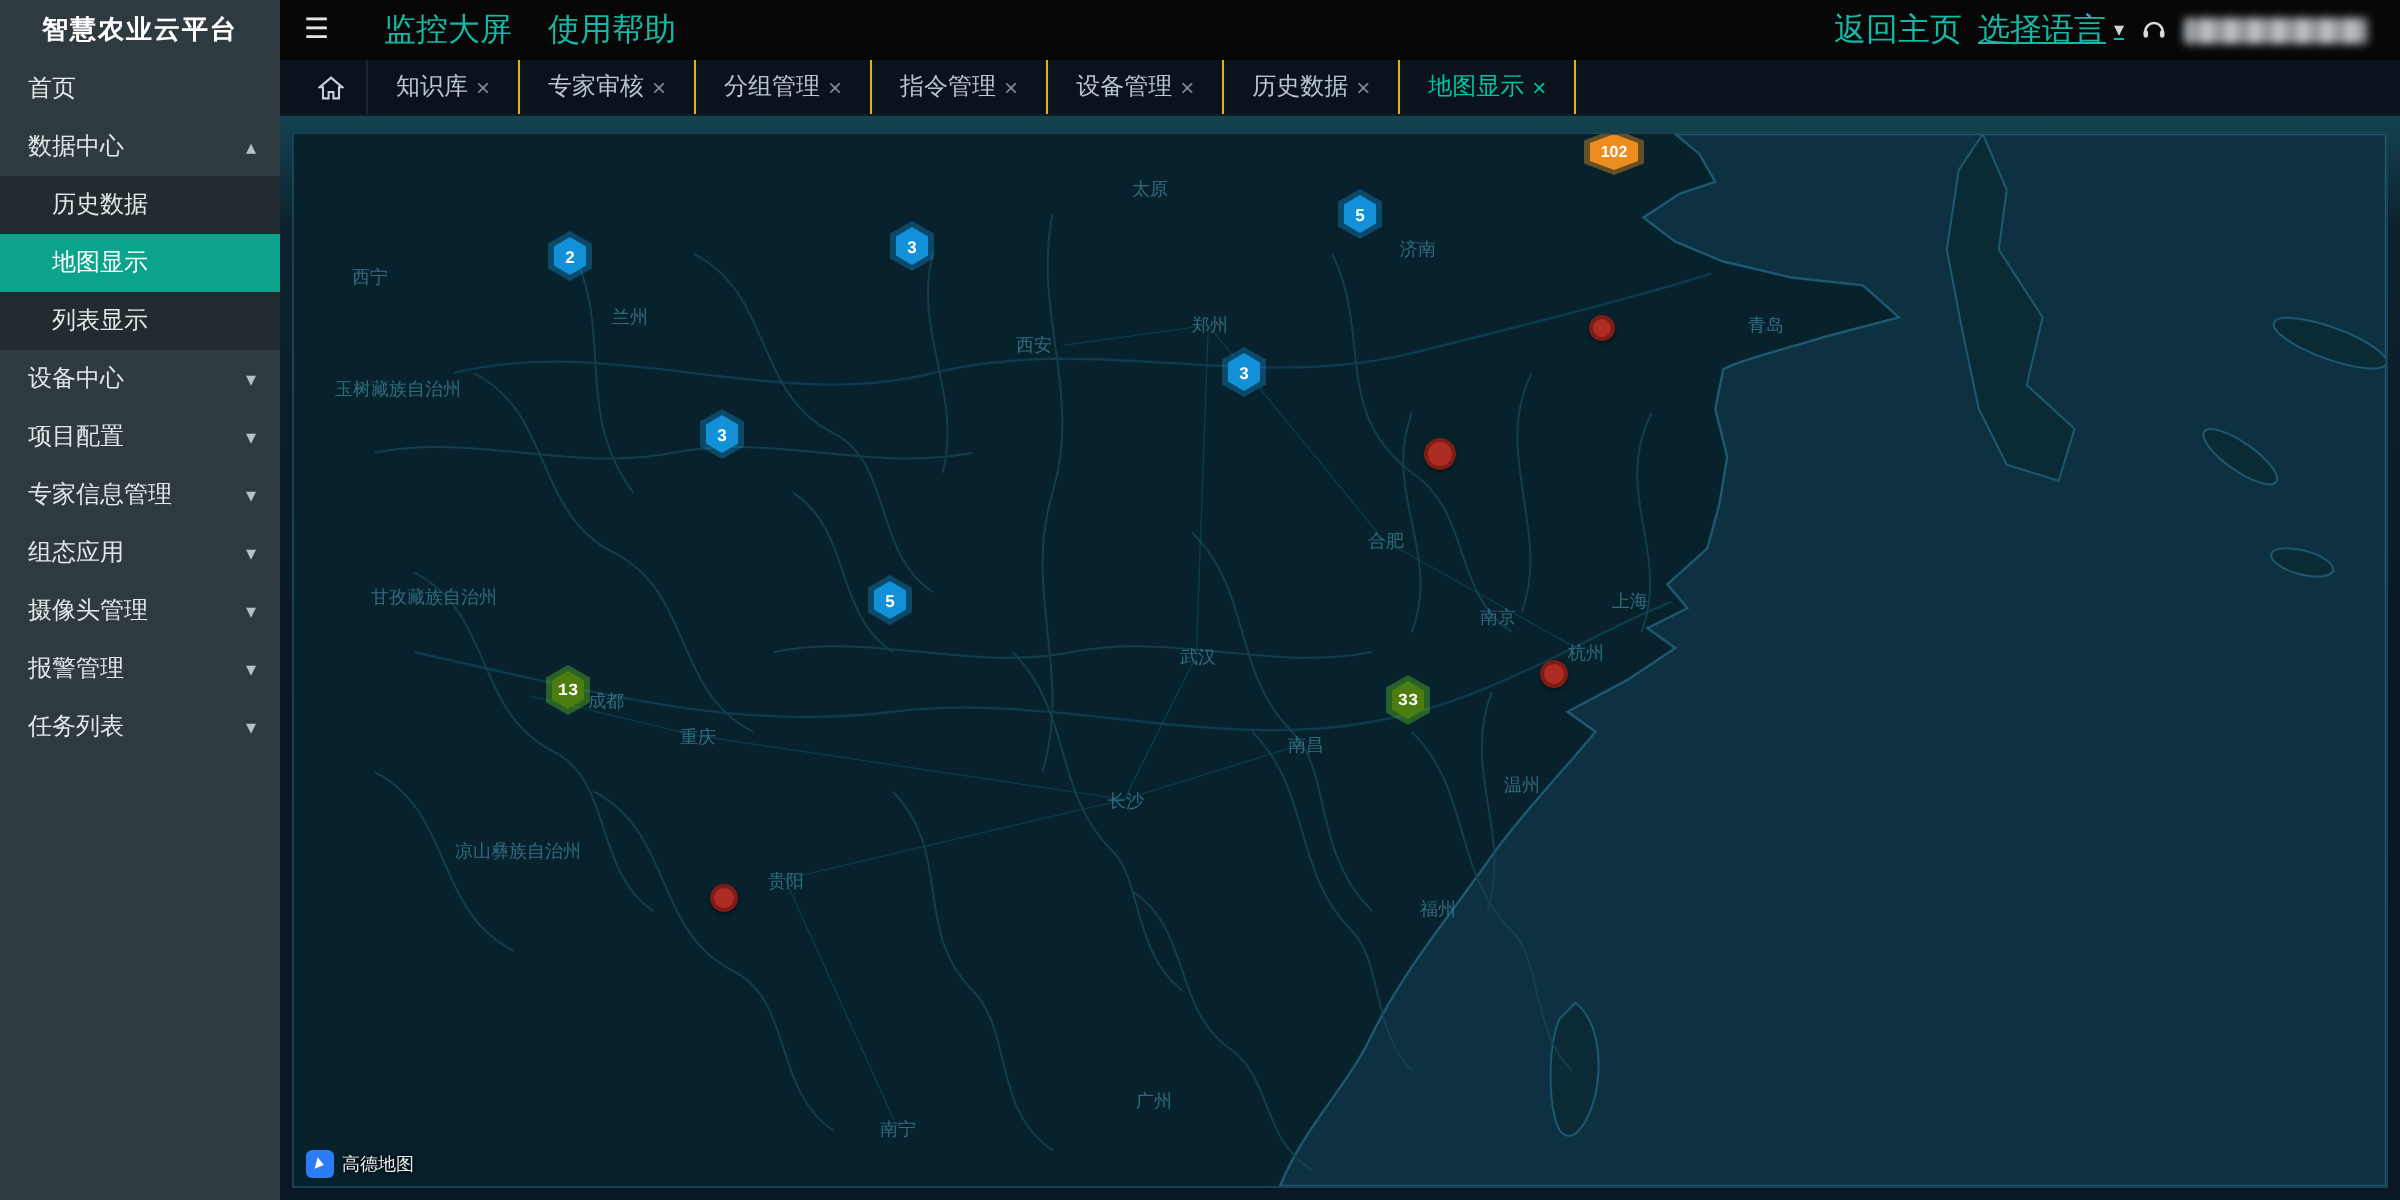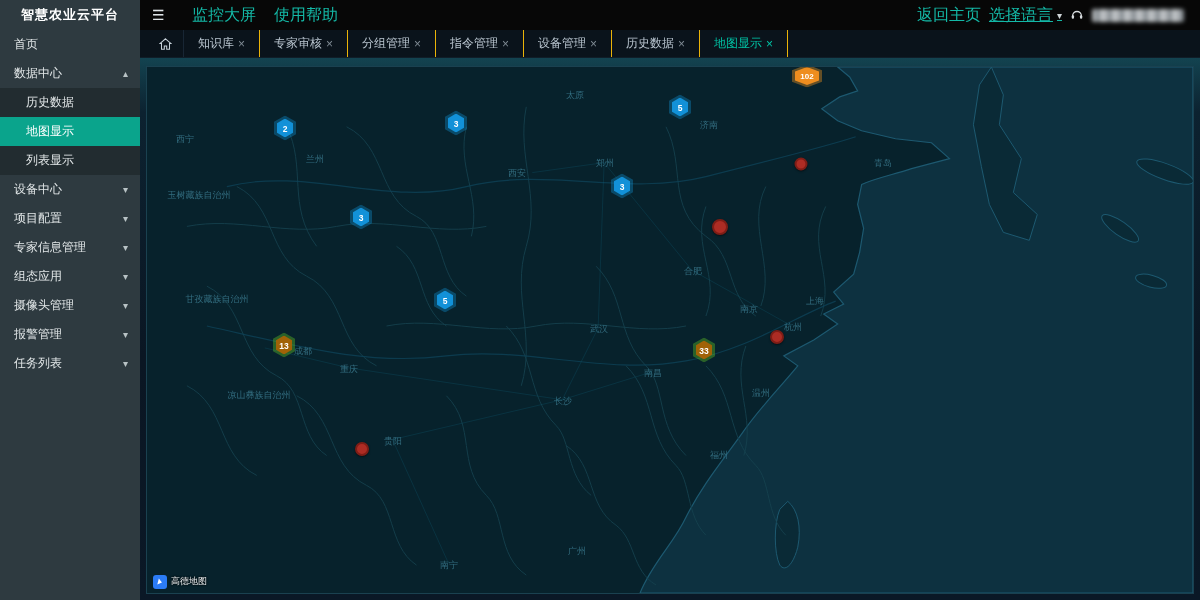--- a/index.html
+++ b/index.html
@@ -49,27 +49,27 @@
 
   .city-label { position:absolute; transform:translate(-50%,-50%); color:#39788c; font-size:9px; opacity:.85; white-space:nowrap; pointer-events:none; }
 
   .cluster { position:absolute; transform:translate(-50%,-50%); }
   .hex-outer, .hex-inner { clip-path:polygon(50% 0,100% 25%,100% 75%,50% 100%,0 75%,0 25%); display:flex; align-items:center; justify-content:center; }
   .hex-outer { width:22px; height:25px; }
   .hex-inner { width:16px; height:19px; color:#fff; font-weight:bold; font-size:8.5px; }
   .cluster.blue  .hex-outer { background:rgba(18,150,219,.35); }
   .cluster.blue  .hex-inner { background:#1291d8; }
   .cluster.green .hex-outer { background:rgba(110,214,36,.35); }
-  .cluster.green .hex-inner { background:#a16207; }
+  .cluster.green .hex-inner { background:#4d7c0f;font-family:Liberation Mono, monospace; }
   .cluster.orange .hex-outer { width:30px; height:23px; background:rgba(240,148,30,.4); }
   .cluster.orange .hex-inner { width:24px; height:18px; background:#ee8d1f; font-size:8px; }
 
   .point { position:absolute; transform:translate(-50%,-50%); border-radius:50%; background:#ad2c24; border:2px solid #7e1d16; box-shadow:0 1px 2px rgba(0,0,0,.5); }
 
-  .attribution { position:absolute; left:6px; bottom:4px; display:flex; align-items:flex-start; gap:4px;margin-top:12px; }
+  .attribution { position:absolute; left:6px; bottom:4px; display:flex; align-items:center; gap:4px;margin-top:12px; }
   .amap-logo { width:14px; height:14px; border-radius:3px; background:#2b7cf6; display:flex; align-items:center; justify-content:center; }
   .amap-logo::after { content:""; width:0; height:0; border-left:4px solid #fff; border-top:3px solid transparent; border-bottom:3px solid transparent; transform:rotate(15deg); }
   .attr-text { color:#eaf0f3; font-size:9px; text-shadow:0 0 2px #000,0 0 2px #000; }
 </style>
 </head>
 <body>
 
 <div class="app">
 
   <div class="sidebar">
@@ -312,21 +312,21 @@
             <span class="city-label" style="left: 416px; top: 334px;">长沙</span>
             <span class="city-label" style="left: 614px; top: 326px;">温州</span>
             <span class="city-label" style="left: 572px; top: 388px;">福州</span>
             <span class="city-label" style="left: 202px; top: 302px;">重庆</span>
             <span class="city-label" style="left: 112px; top: 284px; margin-left: 44px;">成都</span>
             <span class="city-label" style="left: 246px; top: 374px; text-align: center;">贵阳</span>
             <span class="city-label" style="left: 430px; top: 484px;">广州</span>
             <span class="city-label" style="left: 302px; top: 498px;">南宁</span>
             <span class="city-label" style="left: 52px; top: 128px;">玉树藏族自治州</span>
             <span class="city-label" style="left: 70px; top: 232px;">甘孜藏族自治州</span>
-            <span class="city-label" style="left: 112px; top: 328px; font-family: Liberation Serif, serif;">凉山彝族自治州</span>
+            <span class="city-label" style="left: 112px; top: 359px; font-family: Liberation Serif, serif;">凉山彝族自治州</span>
           </div>
 
         <div class="attribution">
           <span class="amap-logo"></span>
           <span class="attr-text">高德地图</span>
         </div>
 
       </div>
     </div>
 

